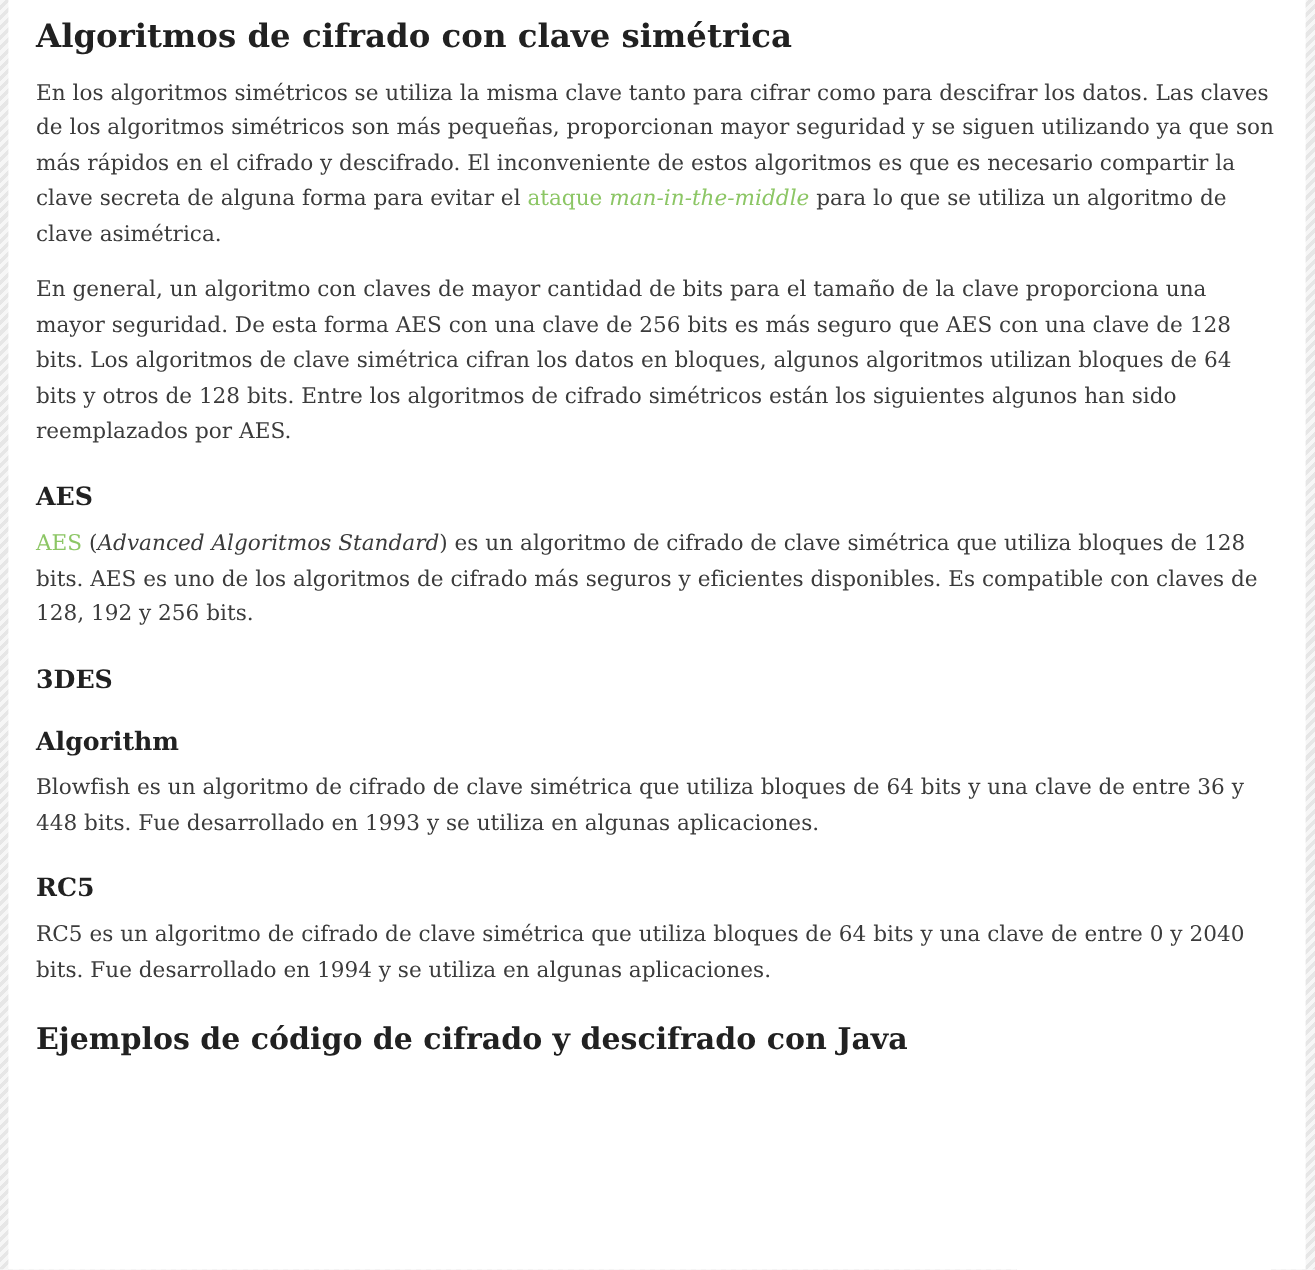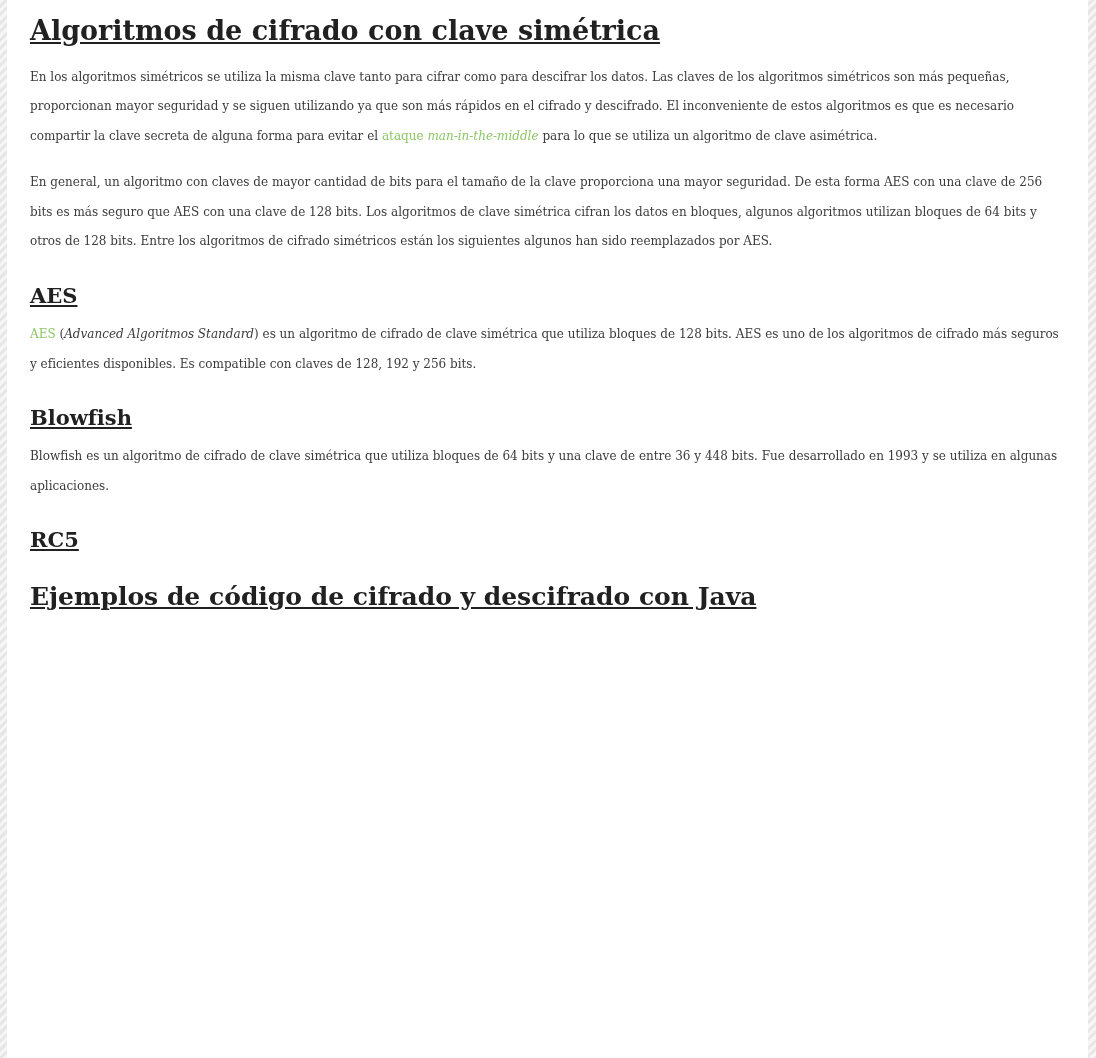--- a/index.html
+++ b/index.html
@@ -22,36 +22,35 @@
     margin-left: 7px;
     background: #ffffff;
     padding: 10px 24px 20px 23px;
     color: #3b3b3b;
   }
   h1, h2, h3 {
     color: #212121;
     margin: 0;
     font-weight: bold;
     line-height: 1.25;
-    text-decoration: underline;
   }
   h1.article-title {
     font-size: 27px;
     margin: 4px 0 15px 0;
   }
   h2.section-title {
     font-size: 25px;
     margin: 27px 0 12px 0;
   }
   h3.sub-title {
     font-size: 21px;
     margin: 26px 0 11px 0;
   }
   p {
-    font-size: 12px;
+    font-size: 18px;
     line-height: 29.5px;
     margin: 0 0 17px 0;
   }
   a.green-link {
     color: #8cc665;
     text-decoration: none;
     cursor: pointer;
   }
   em { font-style: italic; }
 </style>
@@ -62,22 +61,24 @@
 
   <h1 class="article-title">Algoritmos de cifrado con clave simétrica</h1>
 
   <p><span>En los algoritmos simétricos se utiliza la misma clave tanto para cifrar como para descifrar los datos. Las claves de los algoritmos simétricos son más pequeñas, proporcionan mayor seguridad y se siguen utilizando ya que son más rápidos en el cifrado y descifrado. El inconveniente de estos algoritmos es que es necesario compartir la clave secreta de alguna forma para evitar el </span><a class="green-link"><span>ataque </span><em>man-in-the-middle</em></a><span> para lo que se utiliza un algoritmo de clave asimétrica.</span></p>
 
   <p>En general, un algoritmo con claves de mayor cantidad de bits para el tamaño de la clave proporciona una mayor seguridad. De esta forma AES con una clave de 256 bits es más seguro que AES con una clave de 128 bits. Los algoritmos de clave simétrica cifran los datos en bloques, algunos algoritmos utilizan bloques de 64 bits y otros de 128 bits. Entre los algoritmos de cifrado simétricos están los siguientes algunos han sido reemplazados por AES.</p>
 
   <h3 class="sub-title">AES</h3>
   <p><a class="green-link">AES</a><span> (</span><em>Advanced Algoritmos Standard</em><span>) es un algoritmo de cifrado de clave simétrica que utiliza bloques de 128 bits. AES es uno de los algoritmos de cifrado más seguros y eficientes disponibles. Es compatible con claves de 128, 192 y 256 bits.</span></p>
 
+  <h3 class="sub-title">3DES</h3>
 
-  <h3 class="sub-title">Blowfish</h3>
+  <h3 class="sub-title">Algorithm</h3>
   <p>Blowfish es un algoritmo de cifrado de clave simétrica que utiliza bloques de 64 bits y una clave de entre 36 y 448 bits. Fue desarrollado en 1993 y se utiliza en algunas aplicaciones.</p>
 
   <h3 class="sub-title">RC5</h3>
+  <p>RC5 es un algoritmo de cifrado de clave simétrica que utiliza bloques de 64 bits y una clave de entre 0 y 2040 bits. Fue desarrollado en 1994 y se utiliza en algunas aplicaciones.</p>
 
 
   <h2 class="section-title">Ejemplos de código de cifrado y descifrado con Java</h2>
 
 </main>
 
 </body></html>

